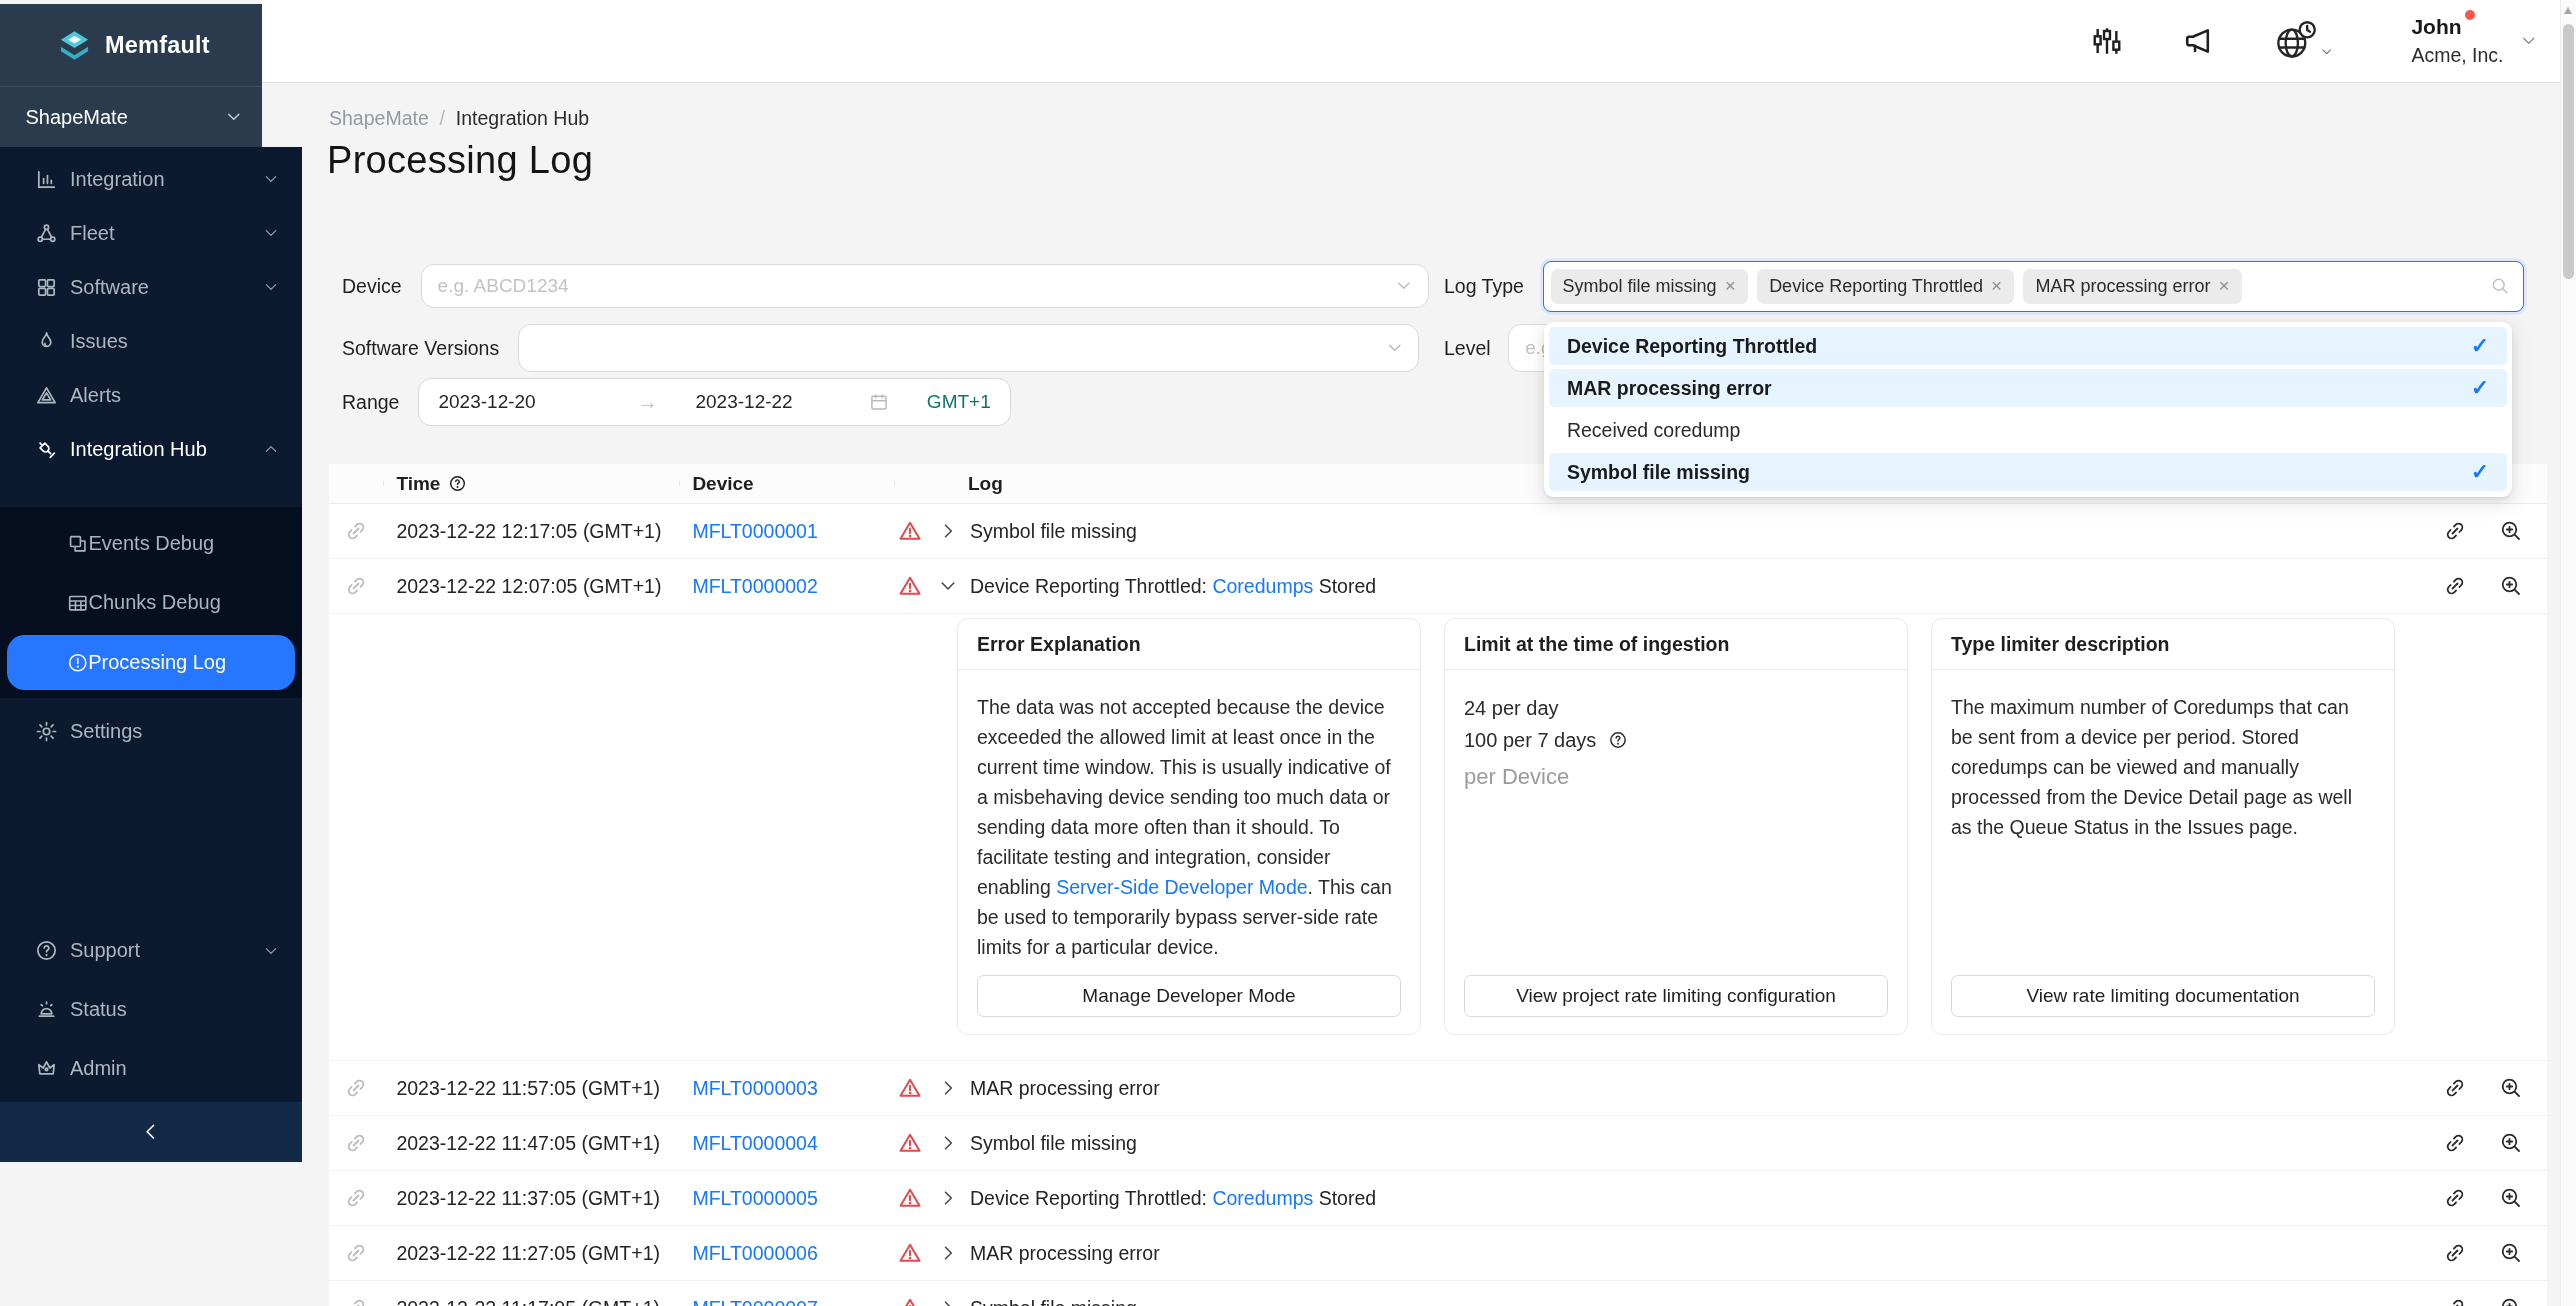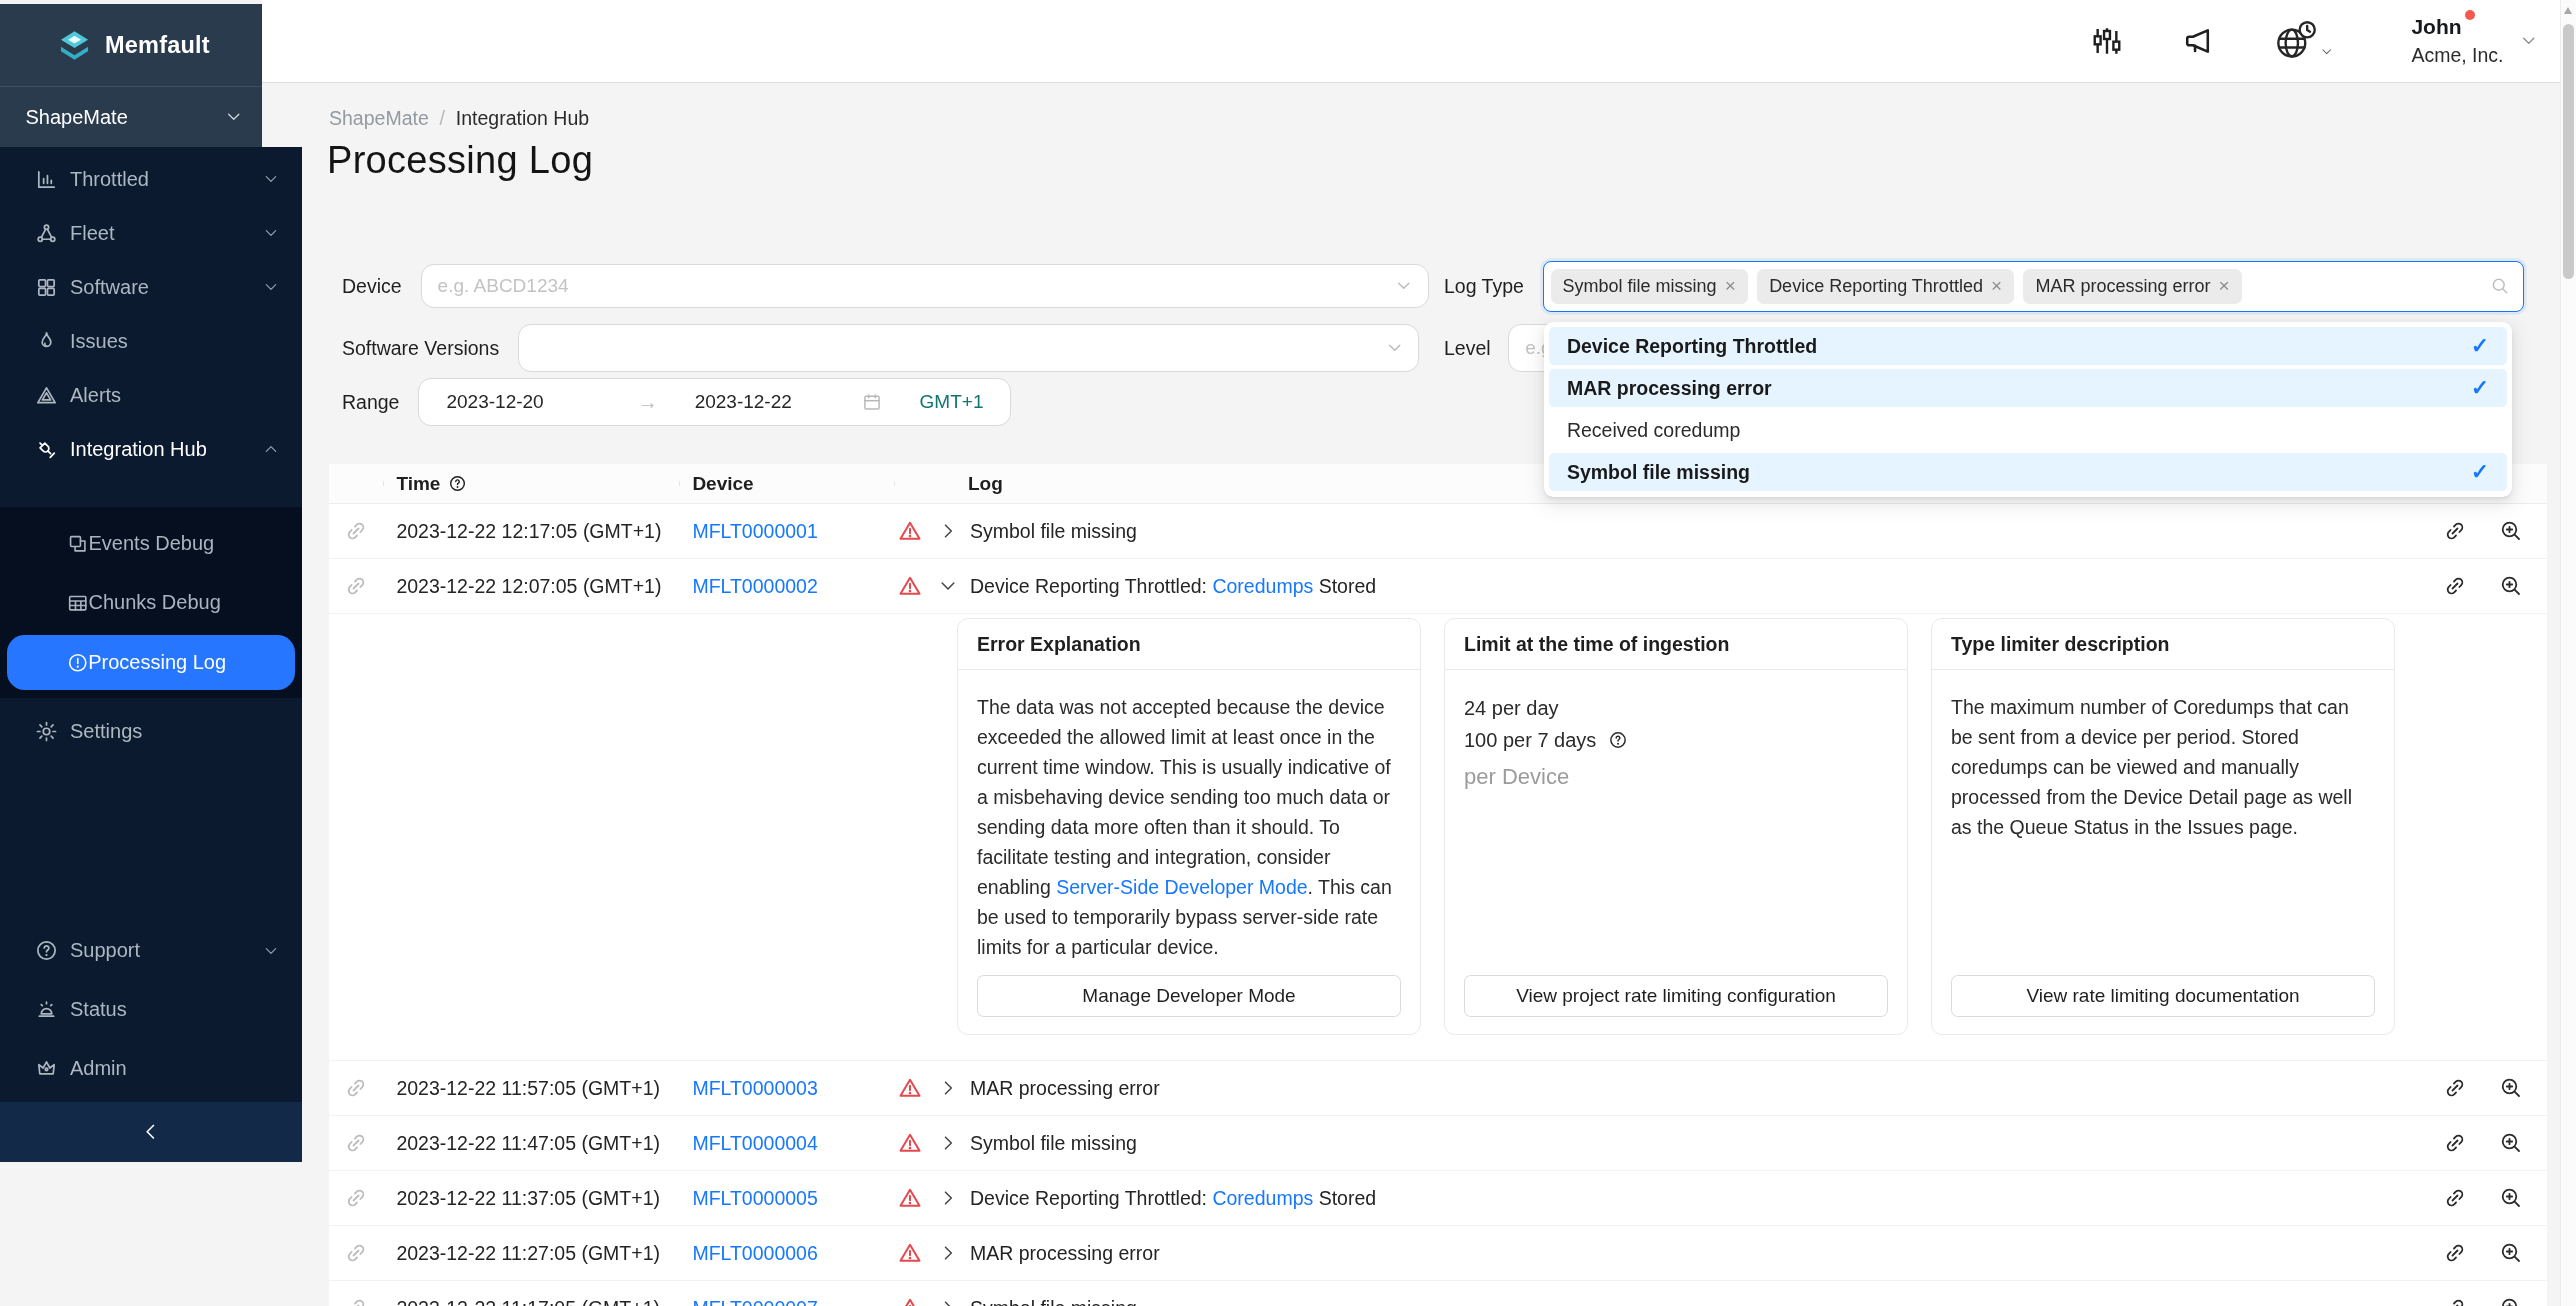--- a/index.html
+++ b/index.html
@@ -74,21 +74,21 @@
   .device-inp{width:1008px;margin-left:19px}
   input.real{border:none;outline:none;background:transparent;font:inherit;color:inherit;width:100%;padding:0 40px 0 16px}
   input.real::placeholder{color:#c3c3c3}
   .sel-chev{position:absolute;right:15px;width:17.5px;height:17.5px;color:#b9b9b9}
   .swsel{width:901px;margin-left:19px}
   .level-inp{width:202px;margin-left:17.5px}
   .logtype{width:981px;margin-left:19px;height:51px;background:#fff;border:1.3px solid var(--accent,#1677ff);box-shadow:0 0 0 2.7px rgba(22,119,255,.10);border-radius:8px;display:flex;align-items:center;gap:9.4px;padding:0 43px 0 6.7px;position:relative}
   .tag{background:#ebebeb;border-radius:6.7px;height:35px;display:flex;align-items:center;padding:0 12px;font-size:18px;color:#2b2b2b;white-space:nowrap}
   .tag-x{margin-left:8px;color:#8f8f8f;cursor:pointer;font-size:19px}
   .search-ic{position:absolute;right:13.4px;width:20px;height:20px;color:#bfbfbf}
-  .range{width:593px;margin-left:19px;padding:0 27px;display:flex;align-items:center;cursor:pointer}
+  .range{width:593px;margin-left:19px;padding:0 19px;display:flex;align-items:center;cursor:pointer}
   .rp-d1{width:199px}
   .rp-arrow{color:#b9b9b9;font-size:20px;width:31px}
   .rp-d2{width:168px;margin-left:27px}
   .rp-cal{width:20px;height:20px;color:#b9b9b9;margin-left:5.4px}
   .rp-tz{margin-left:38px;color:#0f766e}
 
   
   .dropdown{position:absolute;left:1242px;top:239px;width:968px;background:#fff;border-radius:9.4px;padding:5.4px;z-index:55;
     box-shadow:0 6px 19px 5.4px rgba(0,0,0,.05),0 4px 10.8px rgba(0,0,0,.08),0 2px 4px -2.7px rgba(0,0,0,.12)}
   .opt{height:38px;margin-bottom:4px;border-radius:5.4px;display:flex;align-items:center;justify-content:space-between;padding:0 17.5px;font-size:19.5px;color:#2b2b2b;cursor:pointer}
@@ -155,21 +155,21 @@
   </div>
   <div class="sb-nav">
     <div id="nav-top">
         <div class="nav-item">
     <span class="ic nav-icon">
             <svg viewBox="0 0 24 24" fill="none" stroke="currentColor" stroke-width="1.8" stroke-linecap="round" stroke-linejoin="round">
               <path d="M4 4v16h16"></path>
               <path d="M9 16v-5M13 16v-8M17 16v-3"></path>
             </svg>
           </span>
-    <span class="nav-label">Throttled</span>
+    <span class="nav-label">Integration</span>
     <span class="ic nav-chev">
             <svg viewBox="0 0 24 24" fill="none" stroke="currentColor" stroke-width="1.8" stroke-linecap="round" stroke-linejoin="round">
               <polyline points="5,8.5 12,15.5 19,8.5"></polyline>
             </svg>
           </span>
   </div>
         <div class="nav-item">
     <span class="ic nav-icon">
             <svg viewBox="0 0 24 24" fill="none" stroke="currentColor" stroke-width="1.8" stroke-linecap="round" stroke-linejoin="round">
               <circle cx="12" cy="5.5" r="2.2"></circle>

